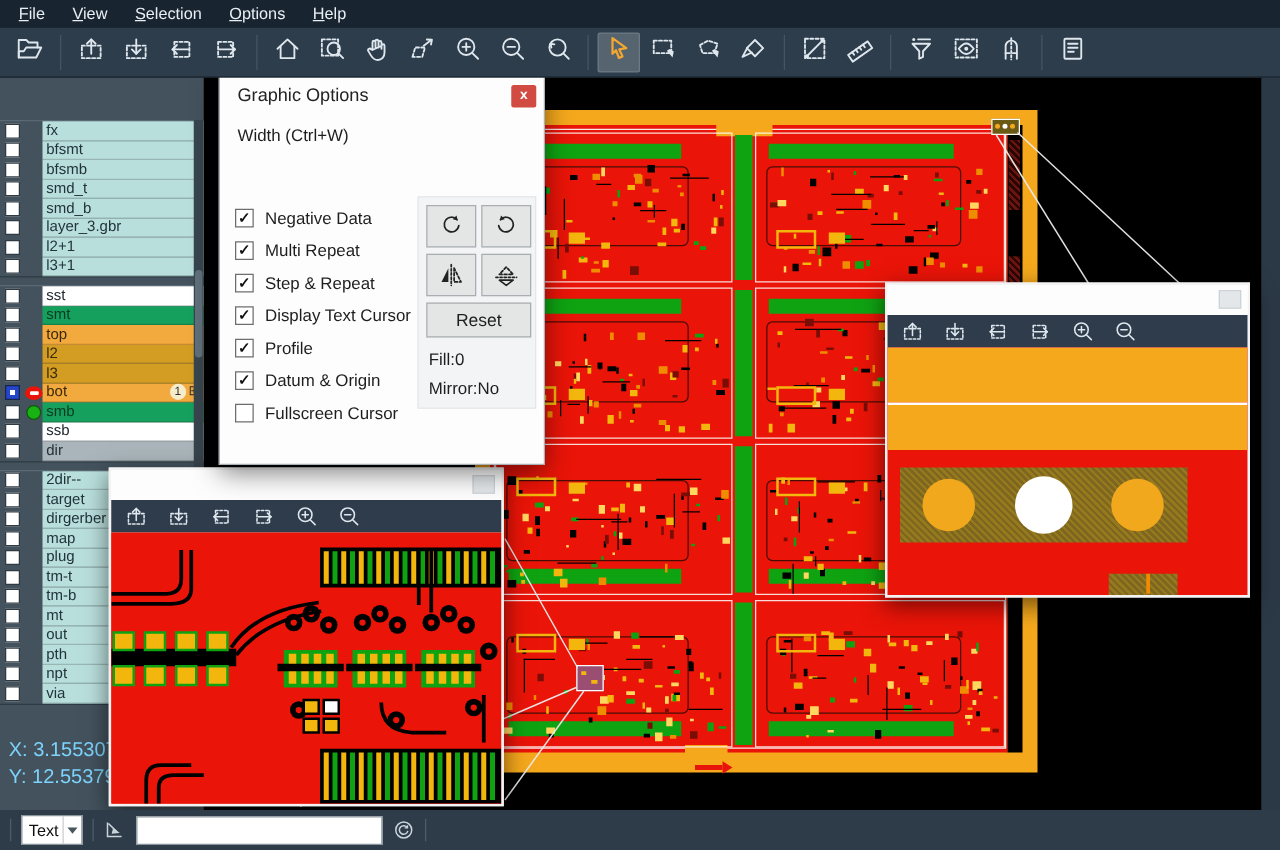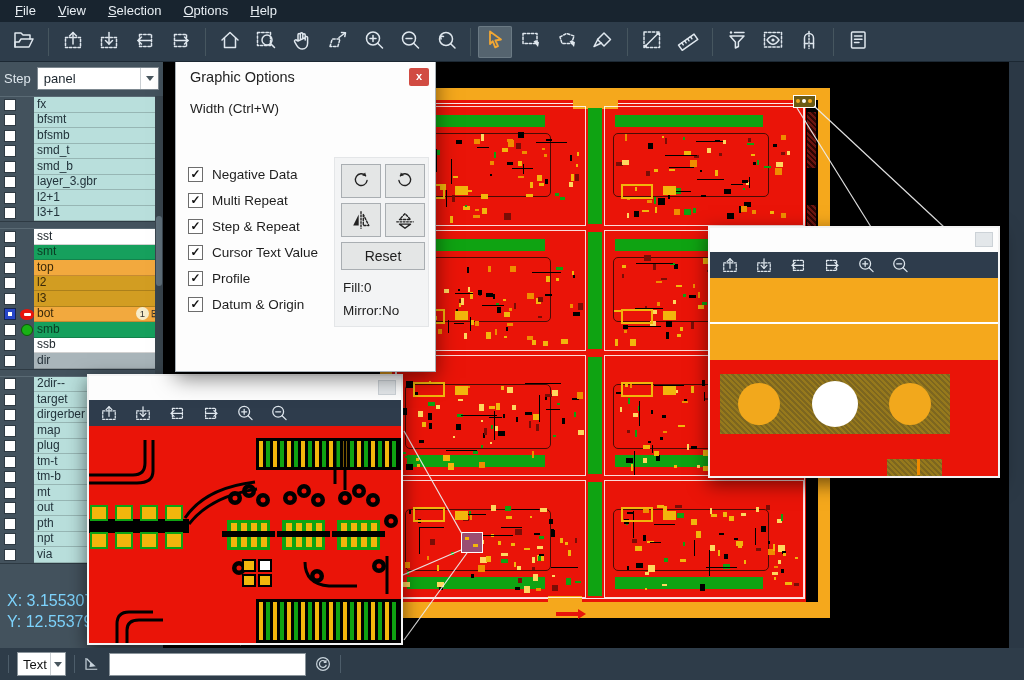--- a/index.html
+++ b/index.html
@@ -860,27 +860,20 @@
 
 <svg id="leaders">
     <line x1="797" y1="108" x2="871" y2="227" stroke="#ececec" stroke-width="1.2" opacity="0.95"></line>
     <line x1="814" y1="106" x2="944" y2="227" stroke="#ececec" stroke-width="1.2" opacity="0.95"></line>
     <line x1="462" y1="534" x2="404" y2="431" stroke="#ececec" stroke-width="1.2" opacity="0.95"></line>
     <line x1="461" y1="550" x2="240" y2="645" stroke="#ececec" stroke-width="1.2" opacity="0.95"></line>
     <line x1="467" y1="553" x2="404" y2="640" stroke="#ececec" stroke-width="1.2" opacity="0.95"></line>
   </svg>
 
 <div class="sidebar">
-  <div class="step-row">
-    <span class="step-label">Step</span>
-    <div class="step-select">
-      <span class="val">panel</span>
-      <span class="caret"></span>
-    </div>
-  </div>
   <div class="layers" id="layers">
       <div class="lgroup">
         <div class="lrow">
           <div class="cbcell">
             <div class="cb"></div>
           </div>
           <div class="indcell"></div>
           <div class="lname c-cyan">
             <span class="nm">fx</span>
           </div>
@@ -1397,29 +1390,33 @@
       <div class="dchk">
         <span class="box">✓</span>
         <span>Multi Repeat</span>
       </div>
       <div class="dchk">
         <span class="box">✓</span>
         <span>Step &amp; Repeat</span>
       </div>
       <div class="dchk">
         <span class="box">✓</span>
-        <span>Cursor Text Value</span>
+        <span>Display Text Cursor</span>
       </div>
       <div class="dchk">
         <span class="box">✓</span>
         <span>Profile</span>
       </div>
       <div class="dchk">
         <span class="box">✓</span>
         <span>Datum &amp; Origin</span>
+      </div>
+      <div class="dchk">
+        <span class="box"></span>
+        <span>Fullscreen Cursor</span>
       </div>
     </div>
   <div class="dlg-right" id="dlgright">
     <div class="reset">Reset</div>
     <div class="dlg-angle">Fill:0</div>
     <div class="dlg-mirror">Mirror:No</div>
   <div class="xbtn" style="left: 6px; top: 6px;">
         <svg width="22" height="22" viewBox="0 0 24 24" fill="none" stroke="currentColor" stroke-width="1.5" stroke-linecap="round" stroke-linejoin="round">
           <path d="M17 6.2A6.4 6.4 0 1 0 18.6 11.5"></path>
           <path d="M16.6 2.6l1 4.3-4.3-1z" fill="currentColor" stroke="none"></path>

